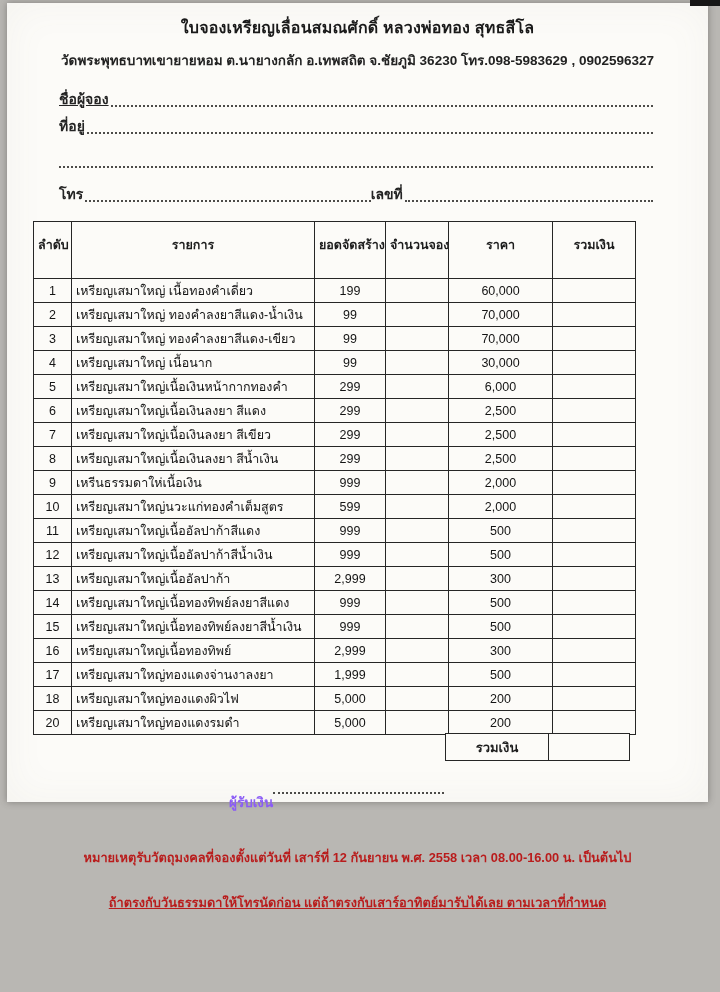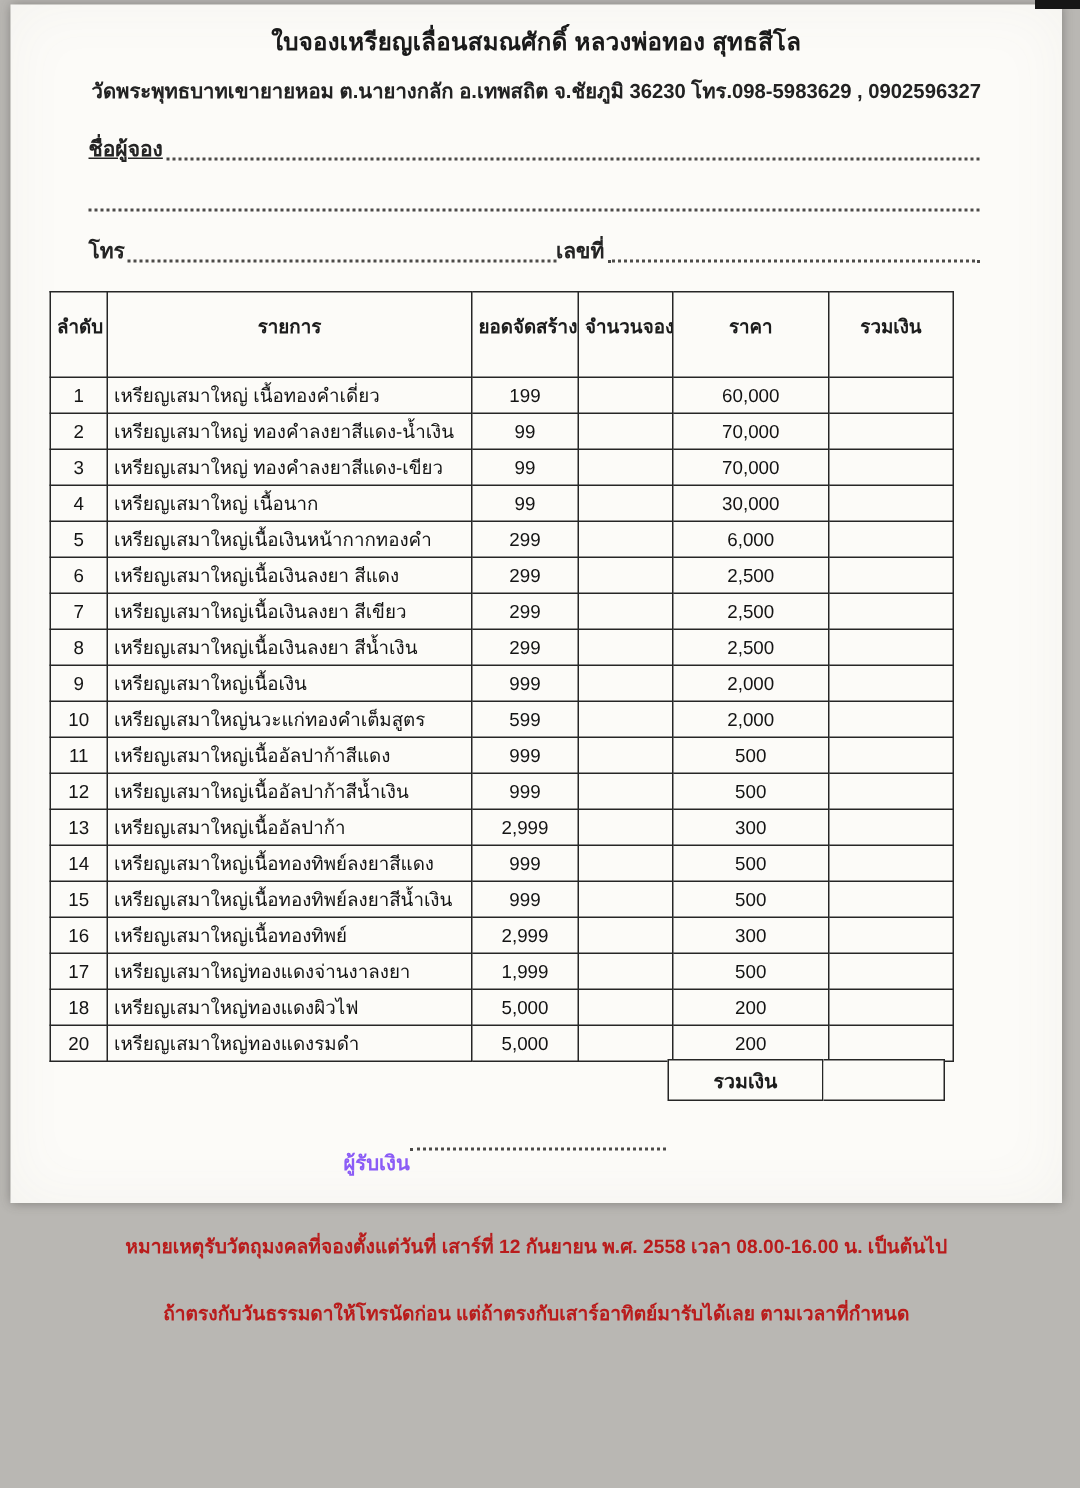--- a/index.html
+++ b/index.html
@@ -69,33 +69,37 @@
   .summary-row .sum-label{width:102px;}
   .summary-row .sum-value{width:80px;border-left:none;}
   .receiver-line{
     display:flex;margin:30px 0 0 222px;width:215px;
     font-size:13.5px;font-weight:bold;color:#8b5cf6;height:18px;
   }
   .note{
     text-align:center;font-size:12.8px;font-weight:bold;color:#b91c1c;
   }
   .note1{margin-top:38px;}
-  .note2{margin-top:24px;}
+  .note2{margin-top:24px;text-decoration:underline;}
 </style>
 </head>
 <body>
 
 <div class="page">
 
   <div class="title">ใบจองเหรียญเลื่อนสมณศักดิ์  หลวงพ่อทอง สุทธสีโล</div>
   <div class="subtitle">วัดพระพุทธบาทเขายายหอม ต.นายางกลัก อ.เทพสถิต จ.ชัยภูมิ 36230   โทร.098-5983629 , 0902596327</div>
 
   <div class="form-area">
     <div class="form-line line-name">
       <span class="flabel">ชื่อผู้จอง</span>
+      <span class="dots"></span>
+    </div>
+    <div class="form-line line-addr">
+      <span class="flabel">ที่อยู่</span>
       <span class="dots"></span>
     </div>
     <div class="form-line line-cont">
       <span class="dots"></span>
     </div>
     <div class="form-line line-phone">
       <span class="flabel">โทร</span>
       <span class="dots dots-phone"></span>
       <span class="flabel">เลขที่</span>
       <span class="dots dots-number"></span>
@@ -181,21 +185,21 @@
         <tr>
           <td class="c-center">8</td>
           <td class="c-left">เหรียญเสมาใหญ่เนื้อเงินลงยา สีน้ำเงิน</td>
           <td class="c-center">299</td>
           <td class="c-center"></td>
           <td class="c-center">2,500</td>
           <td class="c-center"></td>
         </tr>
         <tr>
           <td class="c-center">9</td>
-          <td class="c-left">เหรียญเสมาใหญ่เนื้อเงิน</td>
+          <td class="c-left">เหรีนธรรมดาให่เนื้อเงิน</td>
           <td class="c-center">999</td>
           <td class="c-center"></td>
           <td class="c-center">2,000</td>
           <td class="c-center"></td>
         </tr>
         <tr>
           <td class="c-center">10</td>
           <td class="c-left">เหรียญเสมาใหญ่นวะแก่ทองคำเต็มสูตร</td>
           <td class="c-center">599</td>
           <td class="c-center"></td>

